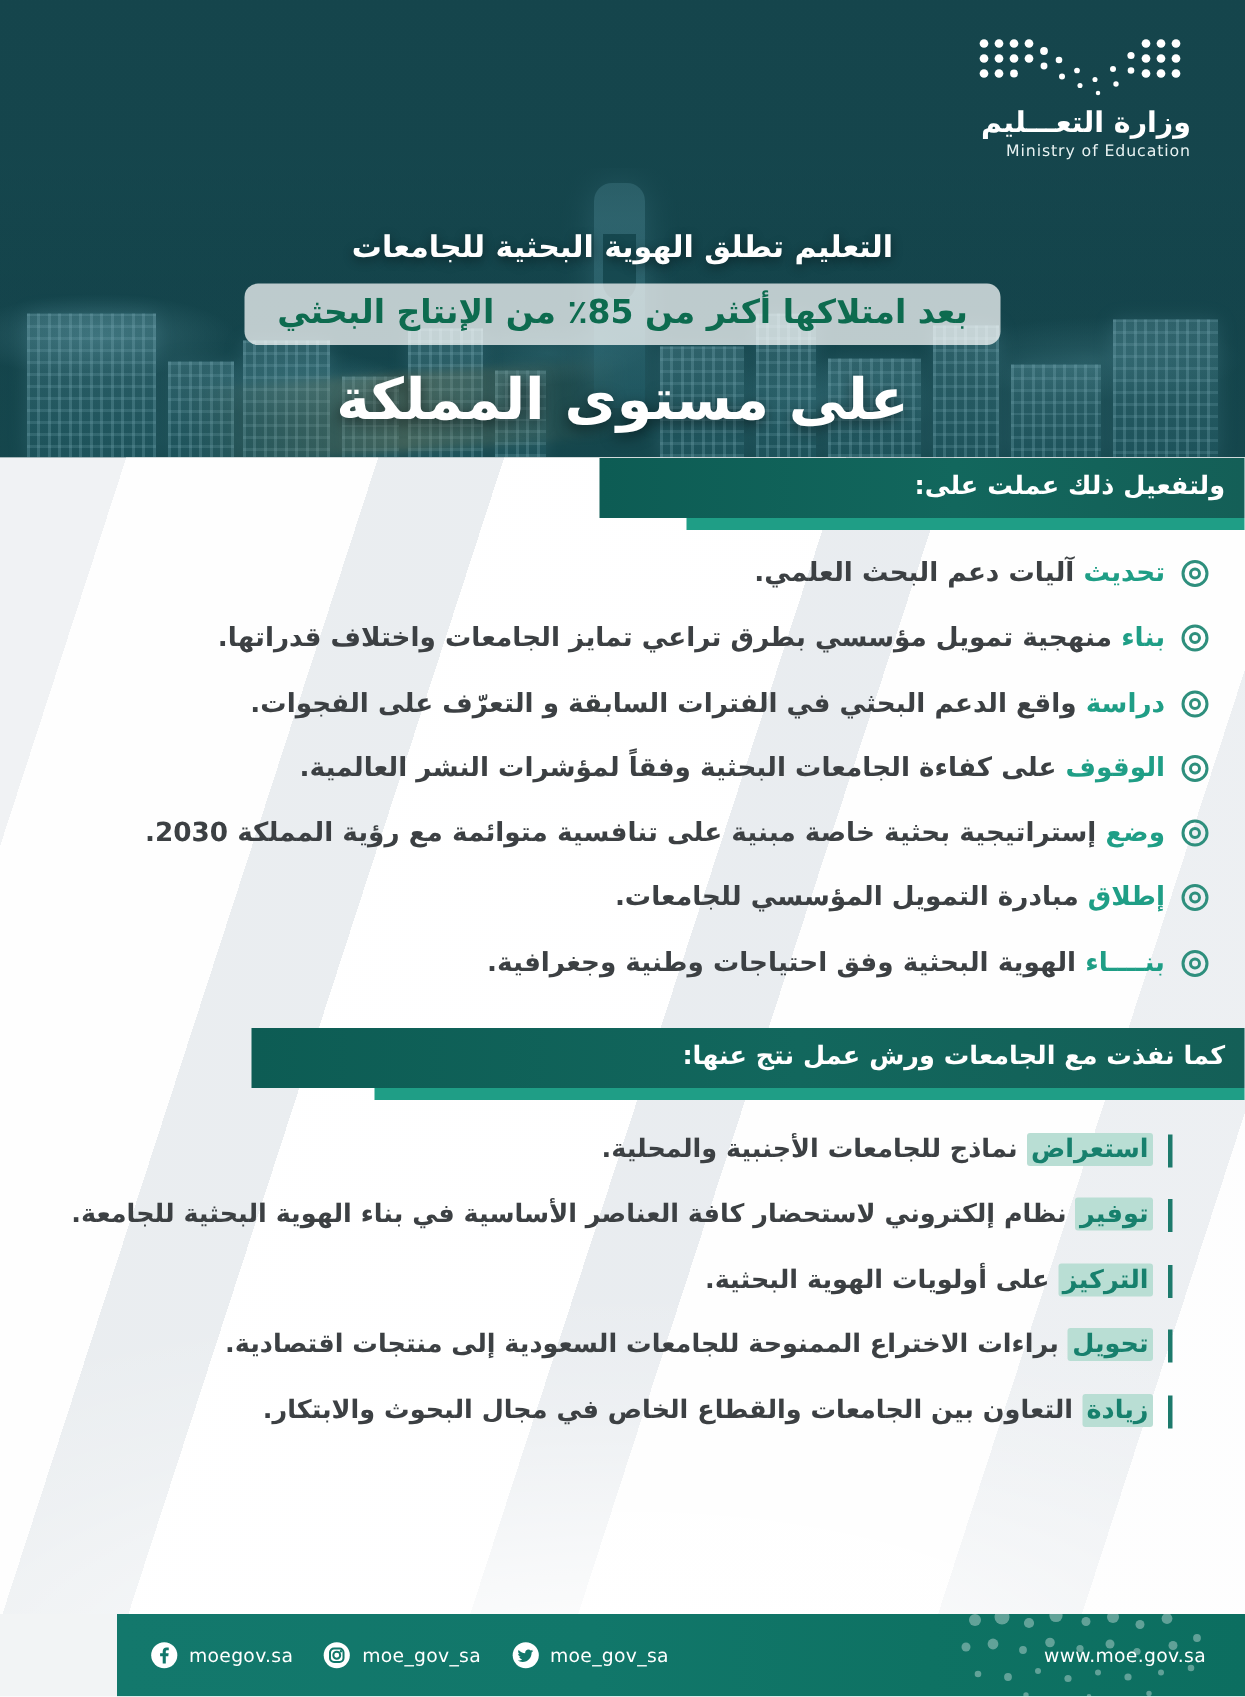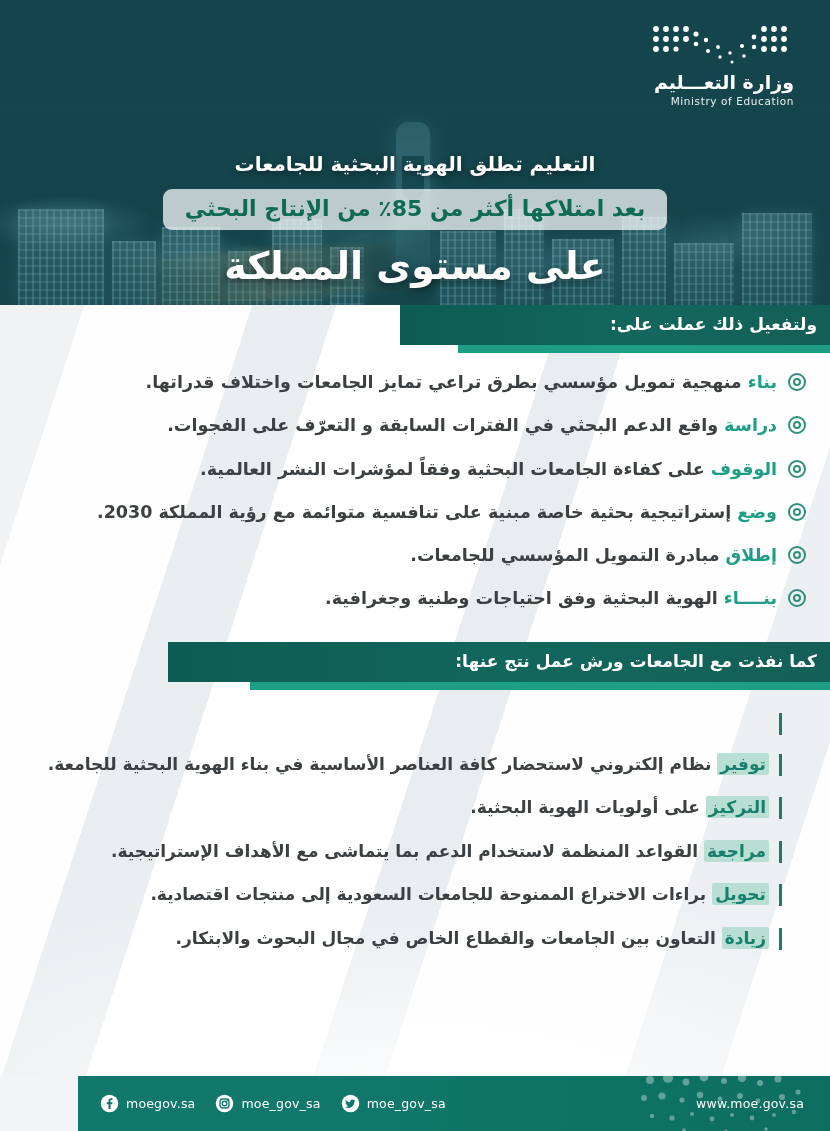--- a/index.html
+++ b/index.html
@@ -489,20 +489,24 @@
 
   <div class="body-area">
     <div class="body-inner">
 
       <div class="sec sec-wrap1">
         <div class="sec-bar s1">ولتفعيل ذلك عملت على:</div>
         <div class="sec-accent a1"></div>
         <ul class="list1" id="list1">
             <li>
               <span class="ring"></span>
+              <span class="li-txt"><span class="kw">تحديث</span><span> آليات دعم البحث العلمي.</span></span>
+            </li>
+            <li>
+              <span class="ring"></span>
               <span class="li-txt"><span class="kw">بناء</span><span> منهجية تمويل مؤسسي بطرق تراعي تمايز الجامعات واختلاف قدراتها.</span></span>
             </li>
             <li>
               <span class="ring"></span>
               <span class="li-txt"><span class="kw">دراسة</span><span> واقع الدعم البحثي في الفترات السابقة و التعرّف على الفجوات.</span></span>
             </li>
             <li>
               <span class="ring"></span>
               <span class="li-txt"><span class="kw">الوقوف</span><span> على كفاءة الجامعات البحثية وفقاً لمؤشرات النشر العالمية.</span></span>
             </li>
@@ -520,32 +524,29 @@
             </li>
           </ul>
       </div>
 
       <div class="sec sec-wrap2">
         <div class="sec-bar s2">كما نفذت مع الجامعات ورش عمل نتج عنها:</div>
         <div class="sec-accent a2"></div>
         <ul class="list2" id="list2">
             <li>
               <span class="vbar"></span>
+              <span class="li2-txt"><span class="kw2">استعراض</span><span> نماذج للجامعات الأجنبية والمحلية.</span></span>
             </li>
             <li>
               <span class="vbar"></span>
               <span class="li2-txt"><span class="kw2">توفير</span><span> نظام إلكتروني لاستحضار كافة العناصر الأساسية في بناء الهوية البحثية للجامعة.</span></span>
             </li>
             <li>
               <span class="vbar"></span>
               <span class="li2-txt"><span class="kw2">التركيز</span><span> على أولويات الهوية البحثية.</span></span>
-            </li>
-            <li>
-              <span class="vbar"></span>
-              <span class="li2-txt"><span class="kw2">مراجعة</span><span> القواعد المنظمة لاستخدام الدعم بما يتماشى مع الأهداف الإستراتيجية.</span></span>
             </li>
             <li>
               <span class="vbar"></span>
               <span class="li2-txt"><span class="kw2">تحويل</span><span> براءات الاختراع الممنوحة للجامعات السعودية إلى منتجات اقتصادية.</span></span>
             </li>
             <li>
               <span class="vbar"></span>
               <span class="li2-txt"><span class="kw2">زيادة</span><span> التعاون بين الجامعات والقطاع الخاص في مجال البحوث والابتكار.</span></span>
             </li>
           </ul>

